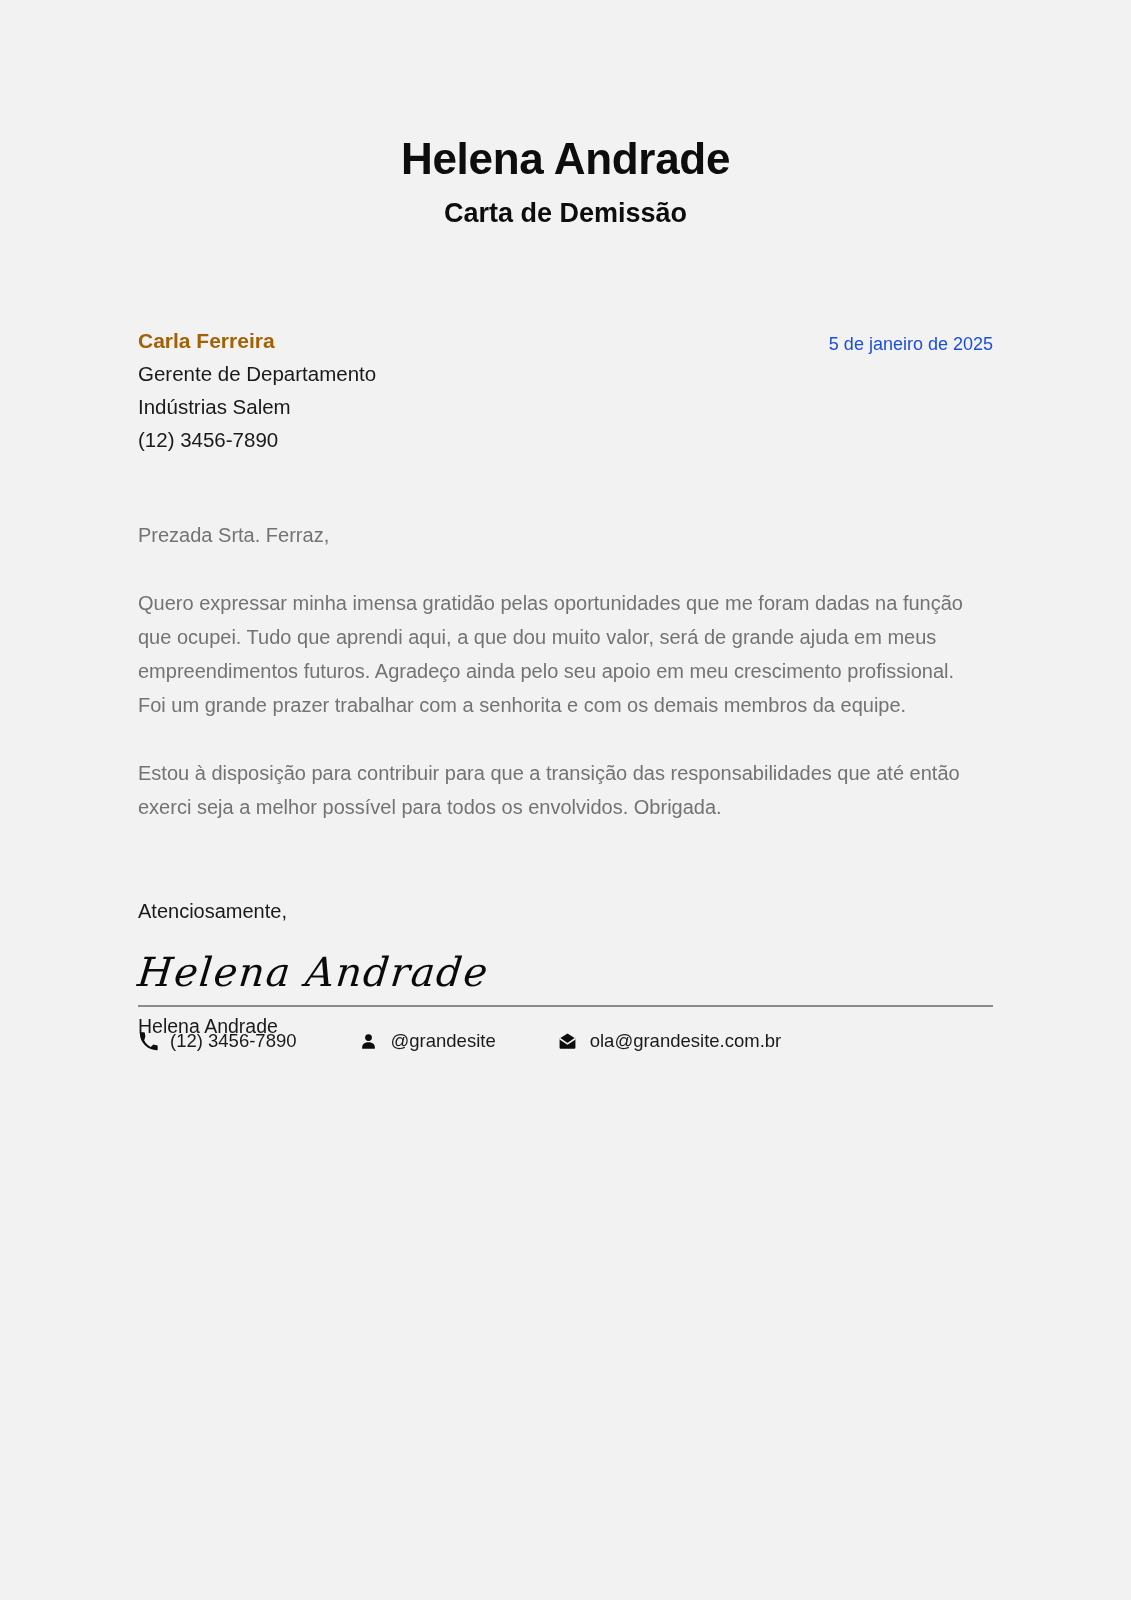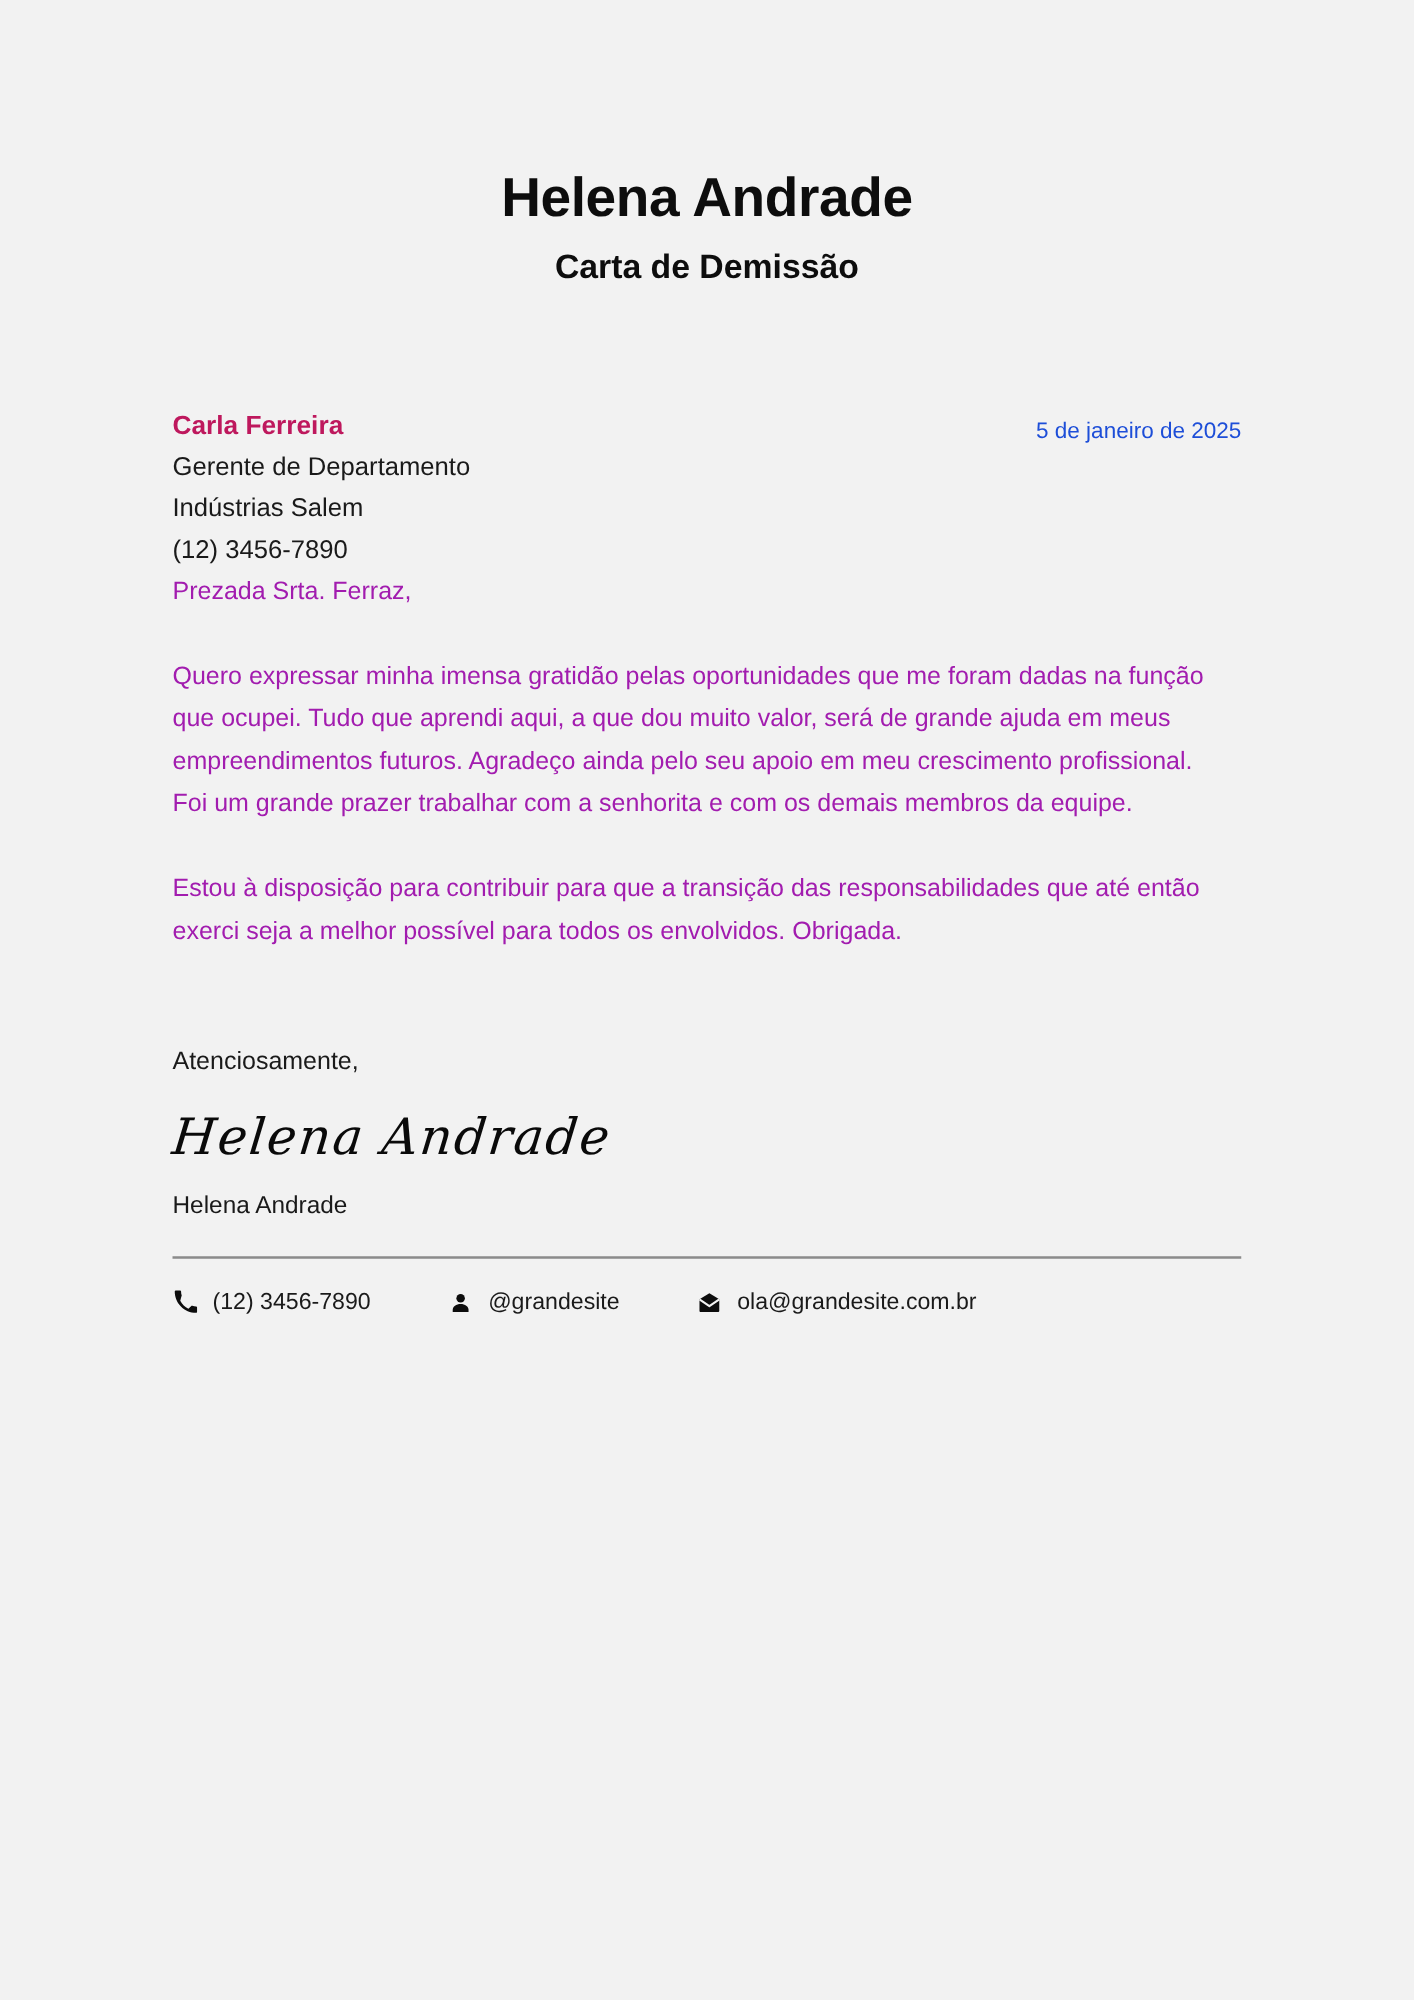--- a/index.html
+++ b/index.html
@@ -53,35 +53,36 @@
     margin-top: 94px;
   }
   .recipient {
     font-size: 20.5px;
     line-height: 33px;
     color: #1a1a1a;
   }
   .recipient .recipient-name {
     font-weight: bold;
     font-size: 21px;
-    color: #be185d;
+    color: #a16207;
   }
   .letter-date {
     font-size: 18px;
     line-height: 30px;
     color: #1d4ed8;
     white-space: nowrap;
     padding-top: 5px;
   }
 
   
   .body-copy {
+    margin-top: 62px;
     font-size: 20px;
     line-height: 34px;
-    color: #a21caf;
+    color: #737373;
   }
   .salutation {
     margin: 0;
   }
   .body-copy p.para {
     margin: 34px 0 0 0;
     max-width: 845px;
   }
 
   
@@ -133,21 +134,20 @@
   }
   .contact {
     display: flex;
     align-items: center;
     font-size: 18.5px;
     line-height: 22px;
     color: #1a1a1a;
   }
   .contact + .contact {
     margin-left: 62px;
-    align-items: flex-end;
   }
   .contact .icon {
     display: inline-flex;
     align-items: center;
     justify-content: center;
     width: 20px;
     height: 20px;
     margin-right: 12px;
     flex: 0 0 auto;
     color: #0d0d0d;

